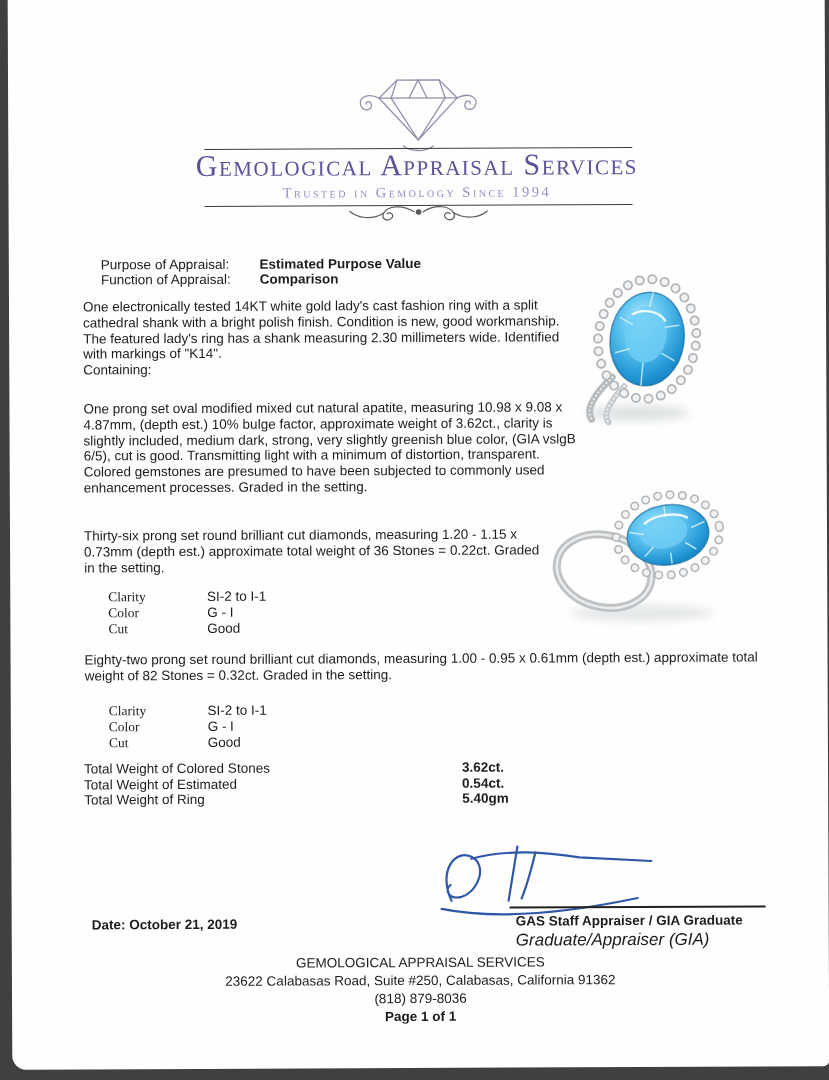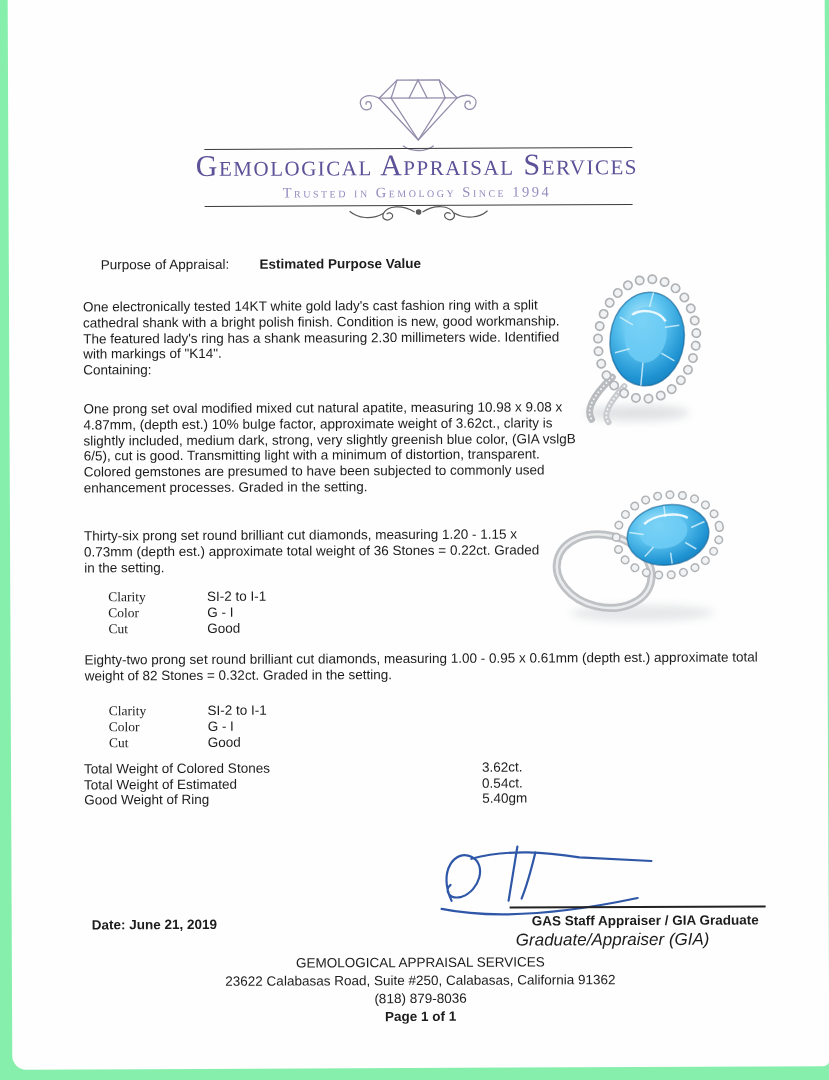--- a/index.html
+++ b/index.html
@@ -1,16 +1,16 @@
 <!DOCTYPE html>
 <html><head>
 <meta charset="utf-8">
 <style>
   html,body{margin:0;padding:0;}
-  .scan{position:relative;width:829px;height:1080px;background:#86efac;overflow:hidden;
+  .scan{position:relative;width:829px;height:1080px;background:#404040;overflow:hidden;
         font-family:"Liberation Sans", sans-serif;color:#1c1c1c;}
   .page{position:absolute;left:10px;top:-2px;width:817px;height:1070px;background:#fefefe;
         transform:rotate(-0.25deg);transform-origin:50% 50%;
         border-radius:0 0 6px 14px;}
   .abs{position:absolute;}
   .txt{font-size:13.5px;line-height:15.8px;color:#1c1c1c;}
   .b{font-weight:bold;}
   .preline{white-space:pre-line;}
 
   
@@ -26,25 +26,25 @@
   .kv-label{display:inline-block;width:155px;padding-left:16px;}
   .kv-value{font-weight:bold;}
 
   
   .g-row{height:16.2px;}
   .g-label{display:inline-block;width:95px;font-family:Liberation Serif, serif;}
   .g-value{font-weight:normal;}
 
   
   .t-row{position:relative;height:15.6px;}
-  .t-value{position:absolute;left:398px;top:0;font-weight:normal;}
+  .t-value{position:absolute;left:378px;top:0;font-weight:bold;}
 
   
   .sig-line{position:absolute;left:498px;top:909px;width:256px;height:1.6px;background:#222;}
-  .appraiser-name{position:absolute;left:504px;top:916px;font-size:13.5px;font-weight:bold;margin-left:16px;}
+  .appraiser-name{position:absolute;left:504px;top:916px;font-size:13.5px;font-weight:bold;}
   .appraiser-title{position:absolute;left:504px;top:933px;font-size:17px;font-style:italic;}
   .date-line{position:absolute;left:80px;top:918px;font-size:13.5px;font-weight:bold;}
 
   
   .foot{position:absolute;left:0;width:817px;text-align:center;font-size:13.5px;}
 </style>
 </head>
 <body>
 
 <div class="scan">
@@ -74,20 +74,24 @@
         <circle cx="75" cy="11" r="2.2" fill="#5a5a5a"></circle>
         <path d="M 71,11 C 58,3 44,5 40,12 C 37,18 44,21 48,17 C 51,14 47,10 43,13 M 40,12 C 28,19 14,17 6,10"></path>
         <path d="M 79,11 C 92,3 106,5 110,12 C 113,18 106,21 102,17 C 99,14 103,10 107,13 M 110,12 C 122,19 136,17 144,10"></path>
       </g>
     </svg>
 
     <div class="abs txt" style="left:76px;top:258px;">
       <span class="kv-label">Purpose of Appraisal:</span>
       <span class="kv-value">Estimated Purpose Value</span>
     </div>
+    <div class="abs txt" style="left:76px;top:273px;">
+      <span class="kv-label">Function of Appraisal:</span>
+      <span class="kv-value">Comparison</span>
+    </div>
 
     <div class="abs txt preline" style="left:74px;top:300px;width:478px;">One electronically tested 14KT white gold lady's cast fashion ring with a split cathedral shank with a bright polish finish. Condition is new, good workmanship. The featured lady's ring has a shank measuring 2.30 millimeters wide. Identified with markings of "K14".
 Containing:</div>
 
     <div class="abs txt" style="left:74px;top:402px;width:496px;">One prong set oval modified mixed cut natural apatite, measuring 10.98 x 9.08 x 4.87mm, (depth est.) 10% bulge factor, approximate weight of 3.62ct., clarity is slightly included, medium dark, strong, very slightly greenish blue color, (GIA vslgB 6/5), cut is good. Transmitting light with a minimum of distortion, transparent. Colored gemstones are presumed to have been subjected to commonly used enhancement processes. Graded in the setting.</div>
 
     <div class="abs txt" style="left:74px;top:529px;width:466px;">Thirty-six prong set round brilliant cut diamonds, measuring 1.20 - 1.15 x 0.73mm (depth est.) approximate total weight of 36 Stones = 0.22ct. Graded in the setting.</div>
 
     <div class="abs txt" style="left:98px;top:590px;">
       <div class="g-row">
@@ -124,21 +128,21 @@
     <div class="abs txt" style="left:73px;top:762px;width:560px;">
       <div class="t-row">
         <span>Total Weight of Colored Stones</span>
         <span class="t-value">3.62ct.</span>
       </div>
       <div class="t-row">
         <span>Total Weight of Estimated</span>
         <span class="t-value">0.54ct.</span>
       </div>
       <div class="t-row">
-        <span>Good Weight of Ring</span>
+        <span>Total Weight of Ring</span>
         <span class="t-value">5.40gm</span>
       </div>
     </div>
 
     <svg class="abs" style="left:548px;top:270px;" width="182" height="160" viewBox="0 0 182 160">
       <defs>
         <radialGradient id="topaz" cx="40%" cy="32%" r="85%">
           <stop offset="0%" stop-color="#b9ecfd"></stop>
           <stop offset="35%" stop-color="#5cc3ef"></stop>
           <stop offset="72%" stop-color="#1f93d2"></stop>
@@ -187,21 +191,21 @@
       <g fill="none" stroke="#2f57a8" stroke-width="2.2" stroke-linecap="round">
         <path d="M 32,60 C 18,30 36,8 52,16 C 68,24 60,50 42,56 C 30,59 24,50 31,44"></path>
         <path d="M 52,18 C 90,8 128,12 160,17 L 232,21"></path>
         <path d="M 98,6 L 89,60"></path>
         <path d="M 116,12 C 112,28 107,46 102,58"></path>
         <path d="M 22,68 C 80,80 150,72 218,58"></path>
       </g>
     </svg>
     <div class="sig-line"></div>
 
-    <div class="date-line">Date: June 21, 2019</div>
+    <div class="date-line">Date: October 21, 2019</div>
     <div class="appraiser-name">GAS Staff Appraiser / GIA Graduate</div>
     <div class="appraiser-title">Graduate/Appraiser (GIA)</div>
 
     <div class="foot" style="top:957px;">GEMOLOGICAL APPRAISAL SERVICES</div>
     <div class="foot" style="top:975px;">23622 Calabasas Road, Suite #250, Calabasas, California 91362</div>
     <div class="foot" style="top:993px;">(818) 879-8036</div>
     <div class="foot b" style="top:1011px;">Page 1 of 1</div>
 
   </div>
 </div>

